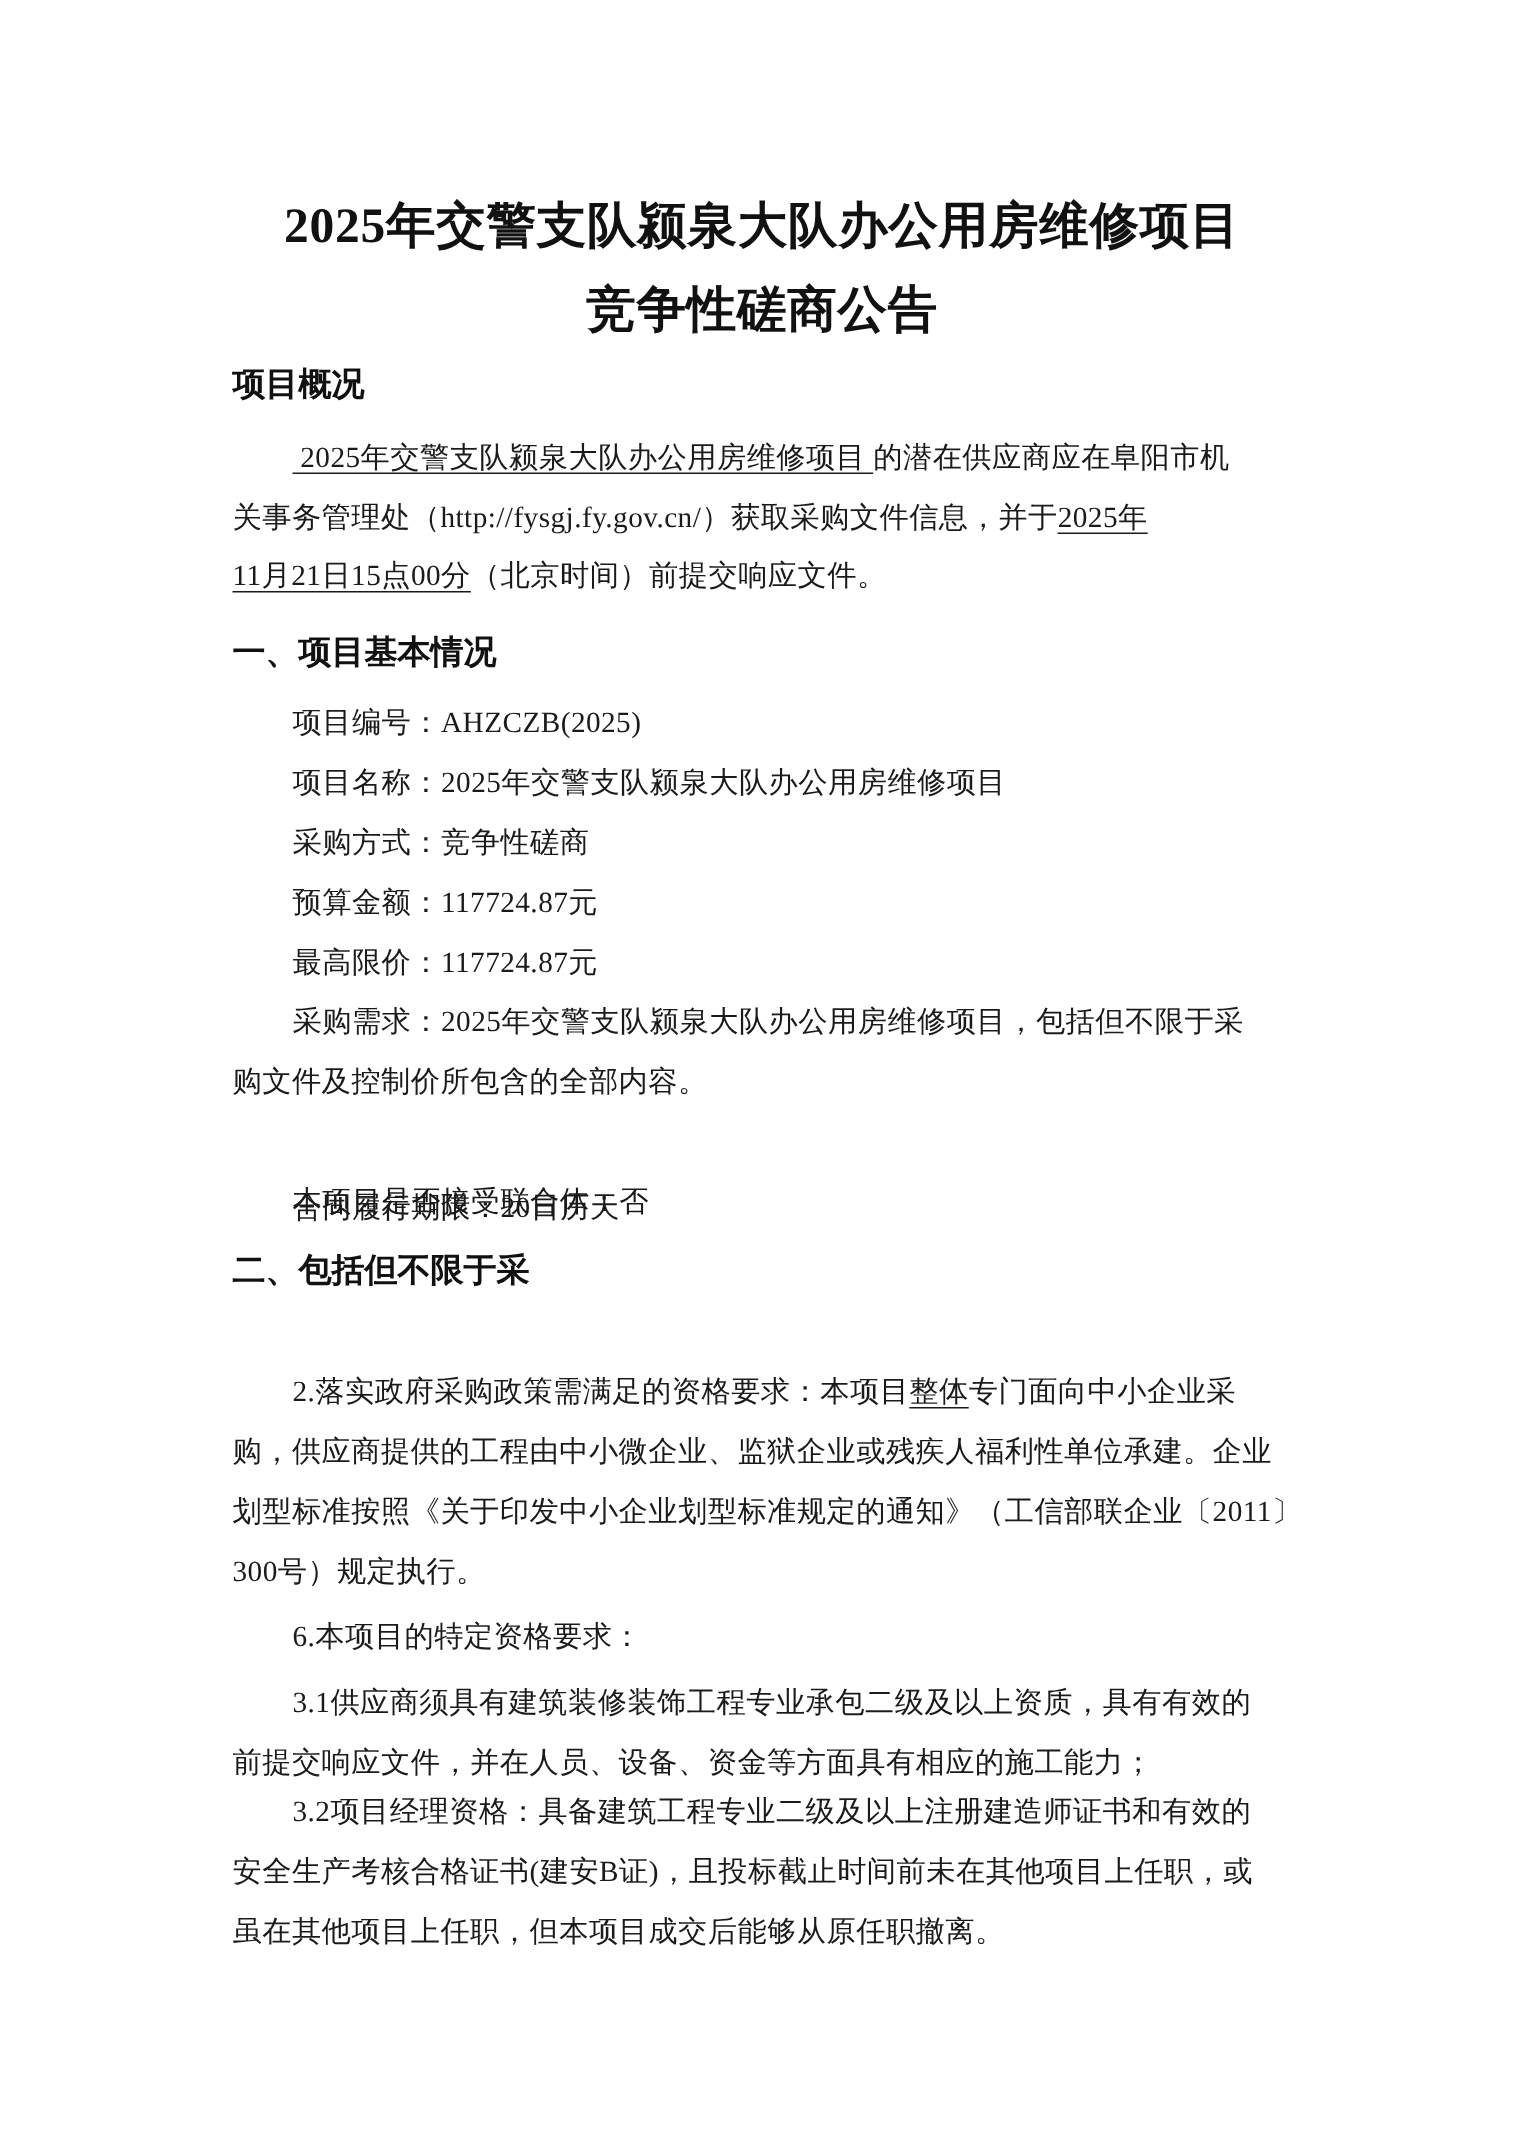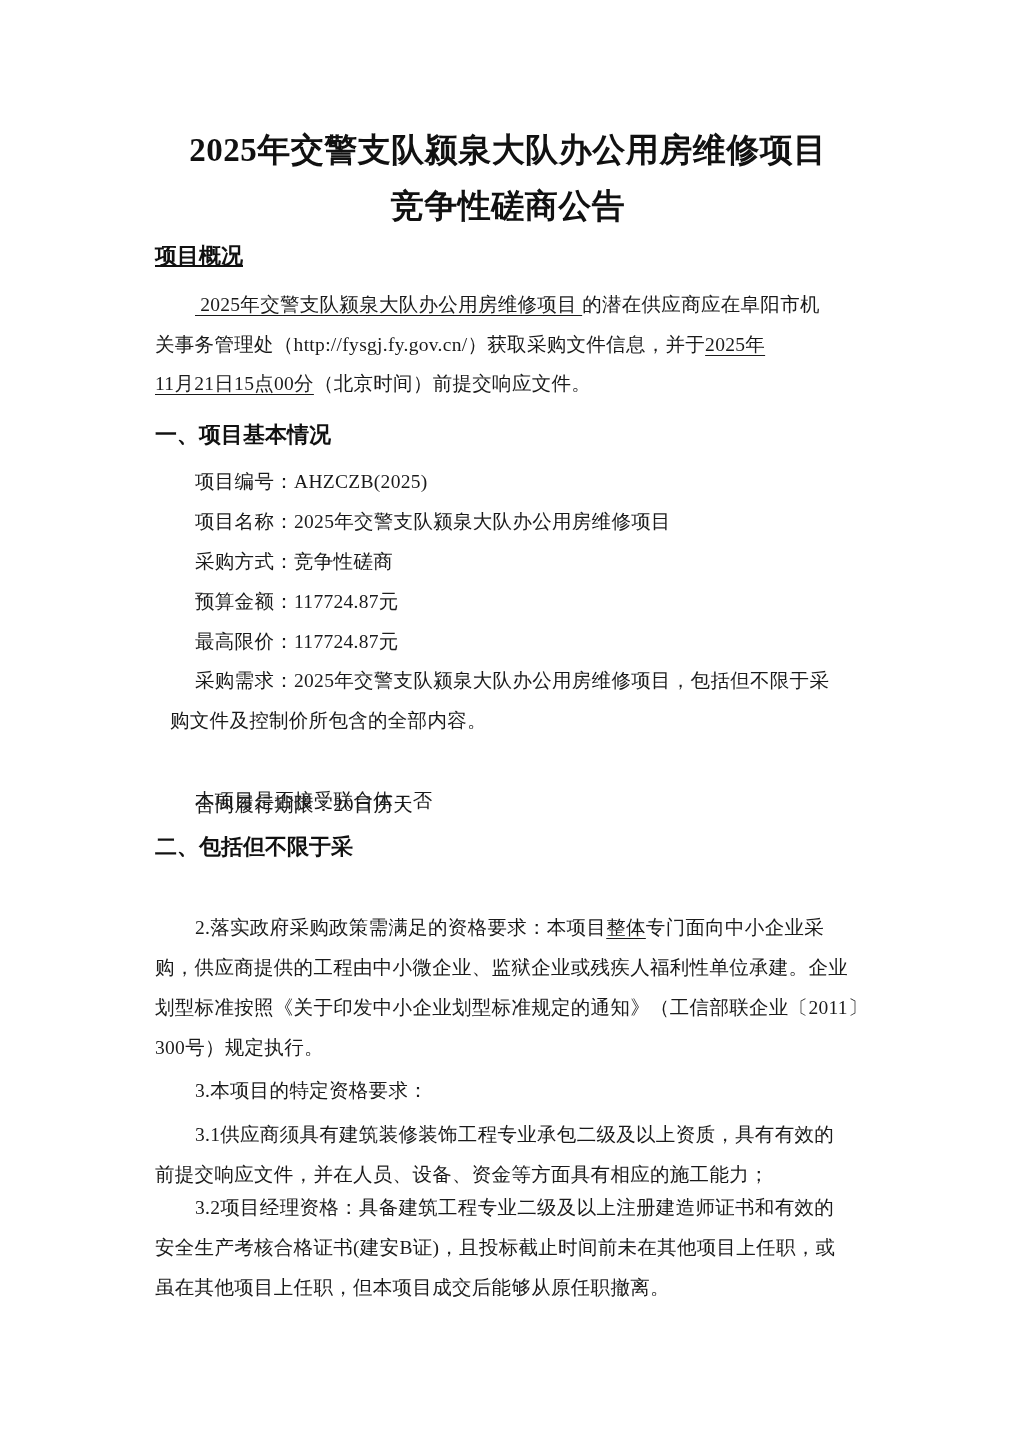--- a/index.html
+++ b/index.html
@@ -56,50 +56,50 @@
     .u { text-decoration: underline; text-underline-offset: 4px; }
   </style>
 </head>
 <body>
 
 <div class="page">
 
   <div class="title l1">2025年交警支队颍泉大队办公用房维修项目</div>
   <div class="title l2">竞争性磋商公告</div>
 
-  <div class="h" style="top:241px;text-decoration:underline;">项目概况</div>
+  <div class="h" style="top:241px;">项目概况</div>
 
   <div class="line full" style="top:291px;">
     <span style="display:inline-block;width:40px;"></span><span class="u"> 2025年交警支队颍泉大队办公用房维修项目 </span><span>的潜在供应商应在阜阳市机</span>
   </div>
   <div class="line full" style="top:331px;">
     <span>关事务管理处（http://fysgj.fy.gov.cn/）获取采购文件信息，并于</span><span class="u">2025年</span>
   </div>
   <div class="line full" style="top:370px;">
     <span class="u">11月21日15点00分</span><span>（北京时间）前提交响应文件。</span>
   </div>
 
   <div class="h" style="top:420px;">一、项目基本情况</div>
   <div class="line ind" style="top:468px;">项目编号：AHZCZB(2025)</div>
   <div class="line ind" style="top:508px;">项目名称：2025年交警支队颍泉大队办公用房维修项目</div>
   <div class="line ind" style="top:548px;">采购方式：竞争性磋商</div>
   <div class="line ind" style="top:588px;">预算金额：117724.87元</div>
   <div class="line ind" style="top:628px;">最高限价：117724.87元</div>
   <div class="line ind" style="top:667px;">采购需求：2025年交警支队颍泉大队办公用房维修项目，包括但不限于采</div>
-  <div class="line full" style="top:707px;margin-left:15px;">购文件及控制价所包含的全部内容。</div>
+  <div class="line full" style="top:707px;">购文件及控制价所包含的全部内容。</div>
   <div class="line ind" style="top:747px;margin-top:44px;">合同履行期限：20日历天</div>
   <div class="line ind" style="top:787px;">本项目是否接受联合体：否</div>
 
   <div class="h" style="top:832px;">二、包括但不限于采</div>
   <div class="line ind" style="top:914px;">
     <span>2.落实政府采购政策需满足的资格要求：本项目</span><span class="u">整体</span><span>专门面向中小企业采</span>
   </div>
   <div class="line full" style="top:954px;">购，供应商提供的工程由中小微企业、监狱企业或残疾人福利性单位承建。企业</div>
   <div class="line full" style="top:994px;">划型标准按照《关于印发中小企业划型标准规定的通知》（工信部联企业〔2011〕</div>
   <div class="line full" style="top:1034px;">300号）规定执行。</div>
-  <div class="line ind" style="top:1077px;">3.本项目的特定资格要求：</div>
+  <div class="line ind" style="top:1077px;">6.本项目的特定资格要求：</div>
   <div class="line ind" style="top:1121px;">3.1供应商须具有建筑装修装饰工程专业承包二级及以上资质，具有有效的</div>
   <div class="line full" style="top:1161px;">前提交响应文件，并在人员、设备、资金等方面具有相应的施工能力；</div>
   <div class="line ind" style="top:1194px;">3.2项目经理资格：具备建筑工程专业二级及以上注册建造师证书和有效的</div>
   <div class="line full" style="top:1234px;">安全生产考核合格证书(建安B证)，且投标截止时间前未在其他项目上任职，或</div>
   <div class="line full" style="top:1274px;">虽在其他项目上任职，但本项目成交后能够从原任职撤离。</div>
 
 </div>
 
 </body></html>

